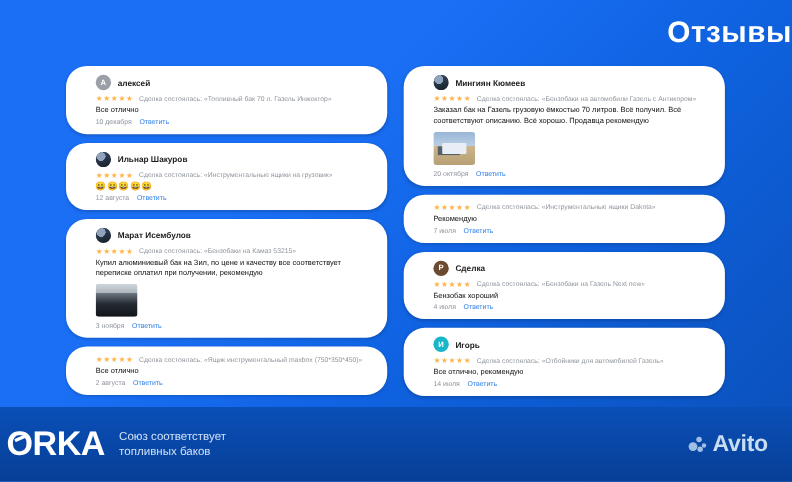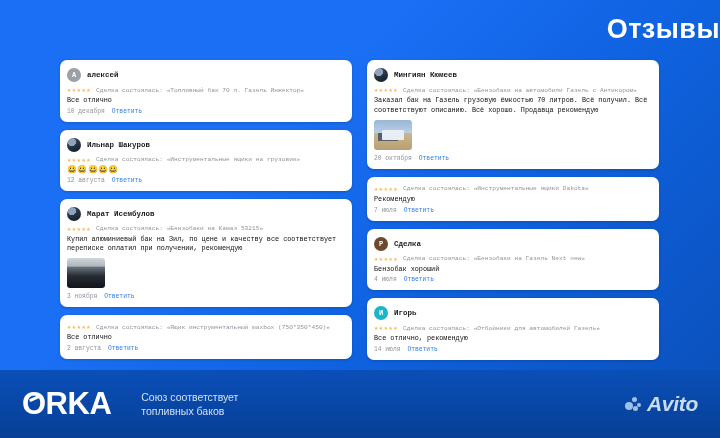--- a/index.html
+++ b/index.html
@@ -33,24 +33,23 @@
     top: 60px; left: 60px;
     width: 600px;
     display: flex;
     gap: 15px;
   }
   .col { width: 292px; display: flex; flex-direction: column; gap: 8px; }
 
   
   .card {
     background: #ffffff;
-    border-radius: 7px;
-    padding: 8px 9px 7px 7px;
+    border-radius: 19px;
+    padding: 8px 9px 7px 27px;
     box-shadow: 0 1px 3px rgba(0,0,0,0.18);
-    font-family: Liberation Mono, monospace;
   }
   .card-head {
     display: flex;
     align-items: center;
     gap: 6px;
     margin-bottom: 4px;
   }
   .avatar {
     width: 14px; height: 14px;
     border-radius: 50%;
@@ -139,21 +138,21 @@
 
   
   .footer {
     position: absolute;
     left: 0; bottom: 0;
     width: 720px; height: 68px;
     background: linear-gradient(180deg, #0a4fb8 0%, #073f96 100%);
     display: flex;
     align-items: center;
   }
-  .logo-wrap { display: flex; align-items: center; margin-left: 22px; gap: 30px; }
+  .logo-wrap { display: flex; align-items: center; margin-left: 6px; gap: 13px; }
   .logo-text {
     color: #ffffff;
     font-size: 31px;
     font-weight: bold;
     letter-spacing: -0.5px;
     position: relative;
   }
   .logo-slash {
     position: absolute;
     left: 7px; top: 11px;
@@ -184,21 +183,20 @@
   }
   .avito-mark i:nth-child(1) { width: 8px; height: 8px; left: 0; top: 5px; }
   .avito-mark i:nth-child(2) { width: 5px; height: 5px; left: 7px; top: 0; }
   .avito-mark i:nth-child(3) { width: 4px; height: 4px; left: 12px; top: 6px; }
   .avito-mark i:nth-child(4) { width: 5px; height: 5px; left: 8px; top: 9px; }
   .avito-word {
     color: #c8dcf2;
     font-size: 21px;
     font-weight: bold;
     letter-spacing: -0.3px;
-    font-style: italic;
   }
 </style>
 </head>
 <body>
 
 <div class="header">
   <div class="header-title">Отзывы</div>
 </div>
 
 <div class="board">

